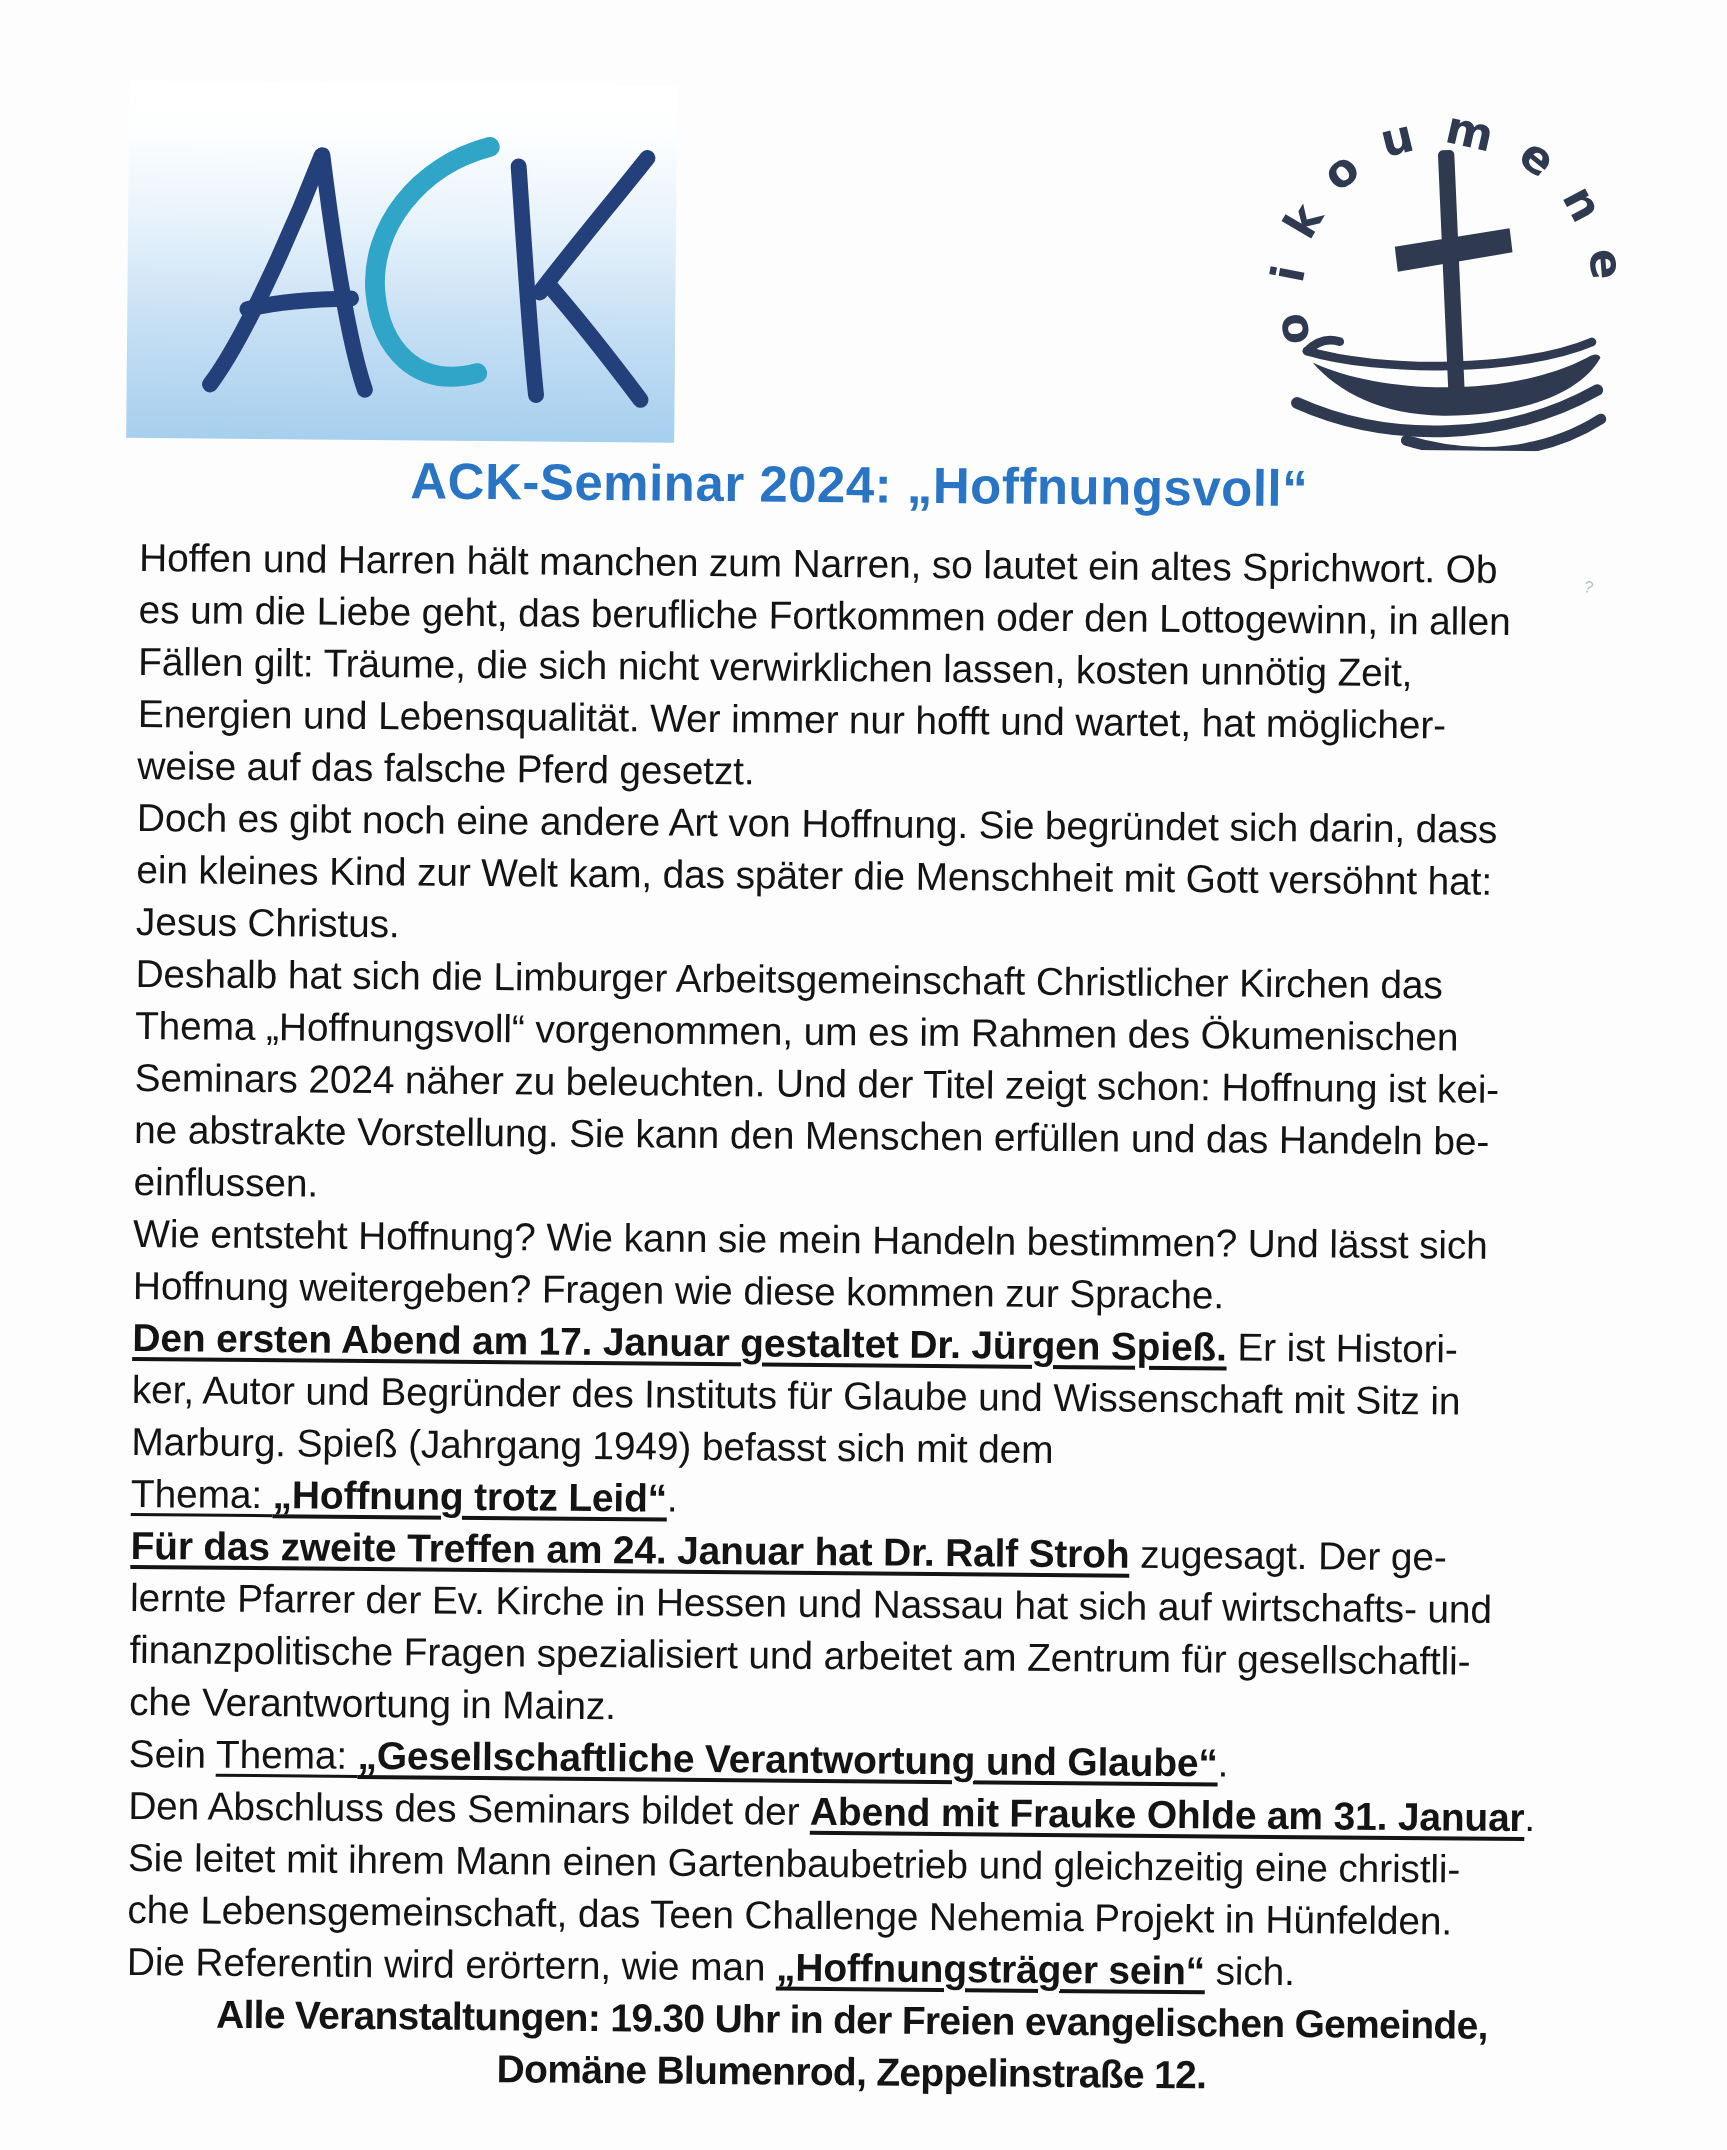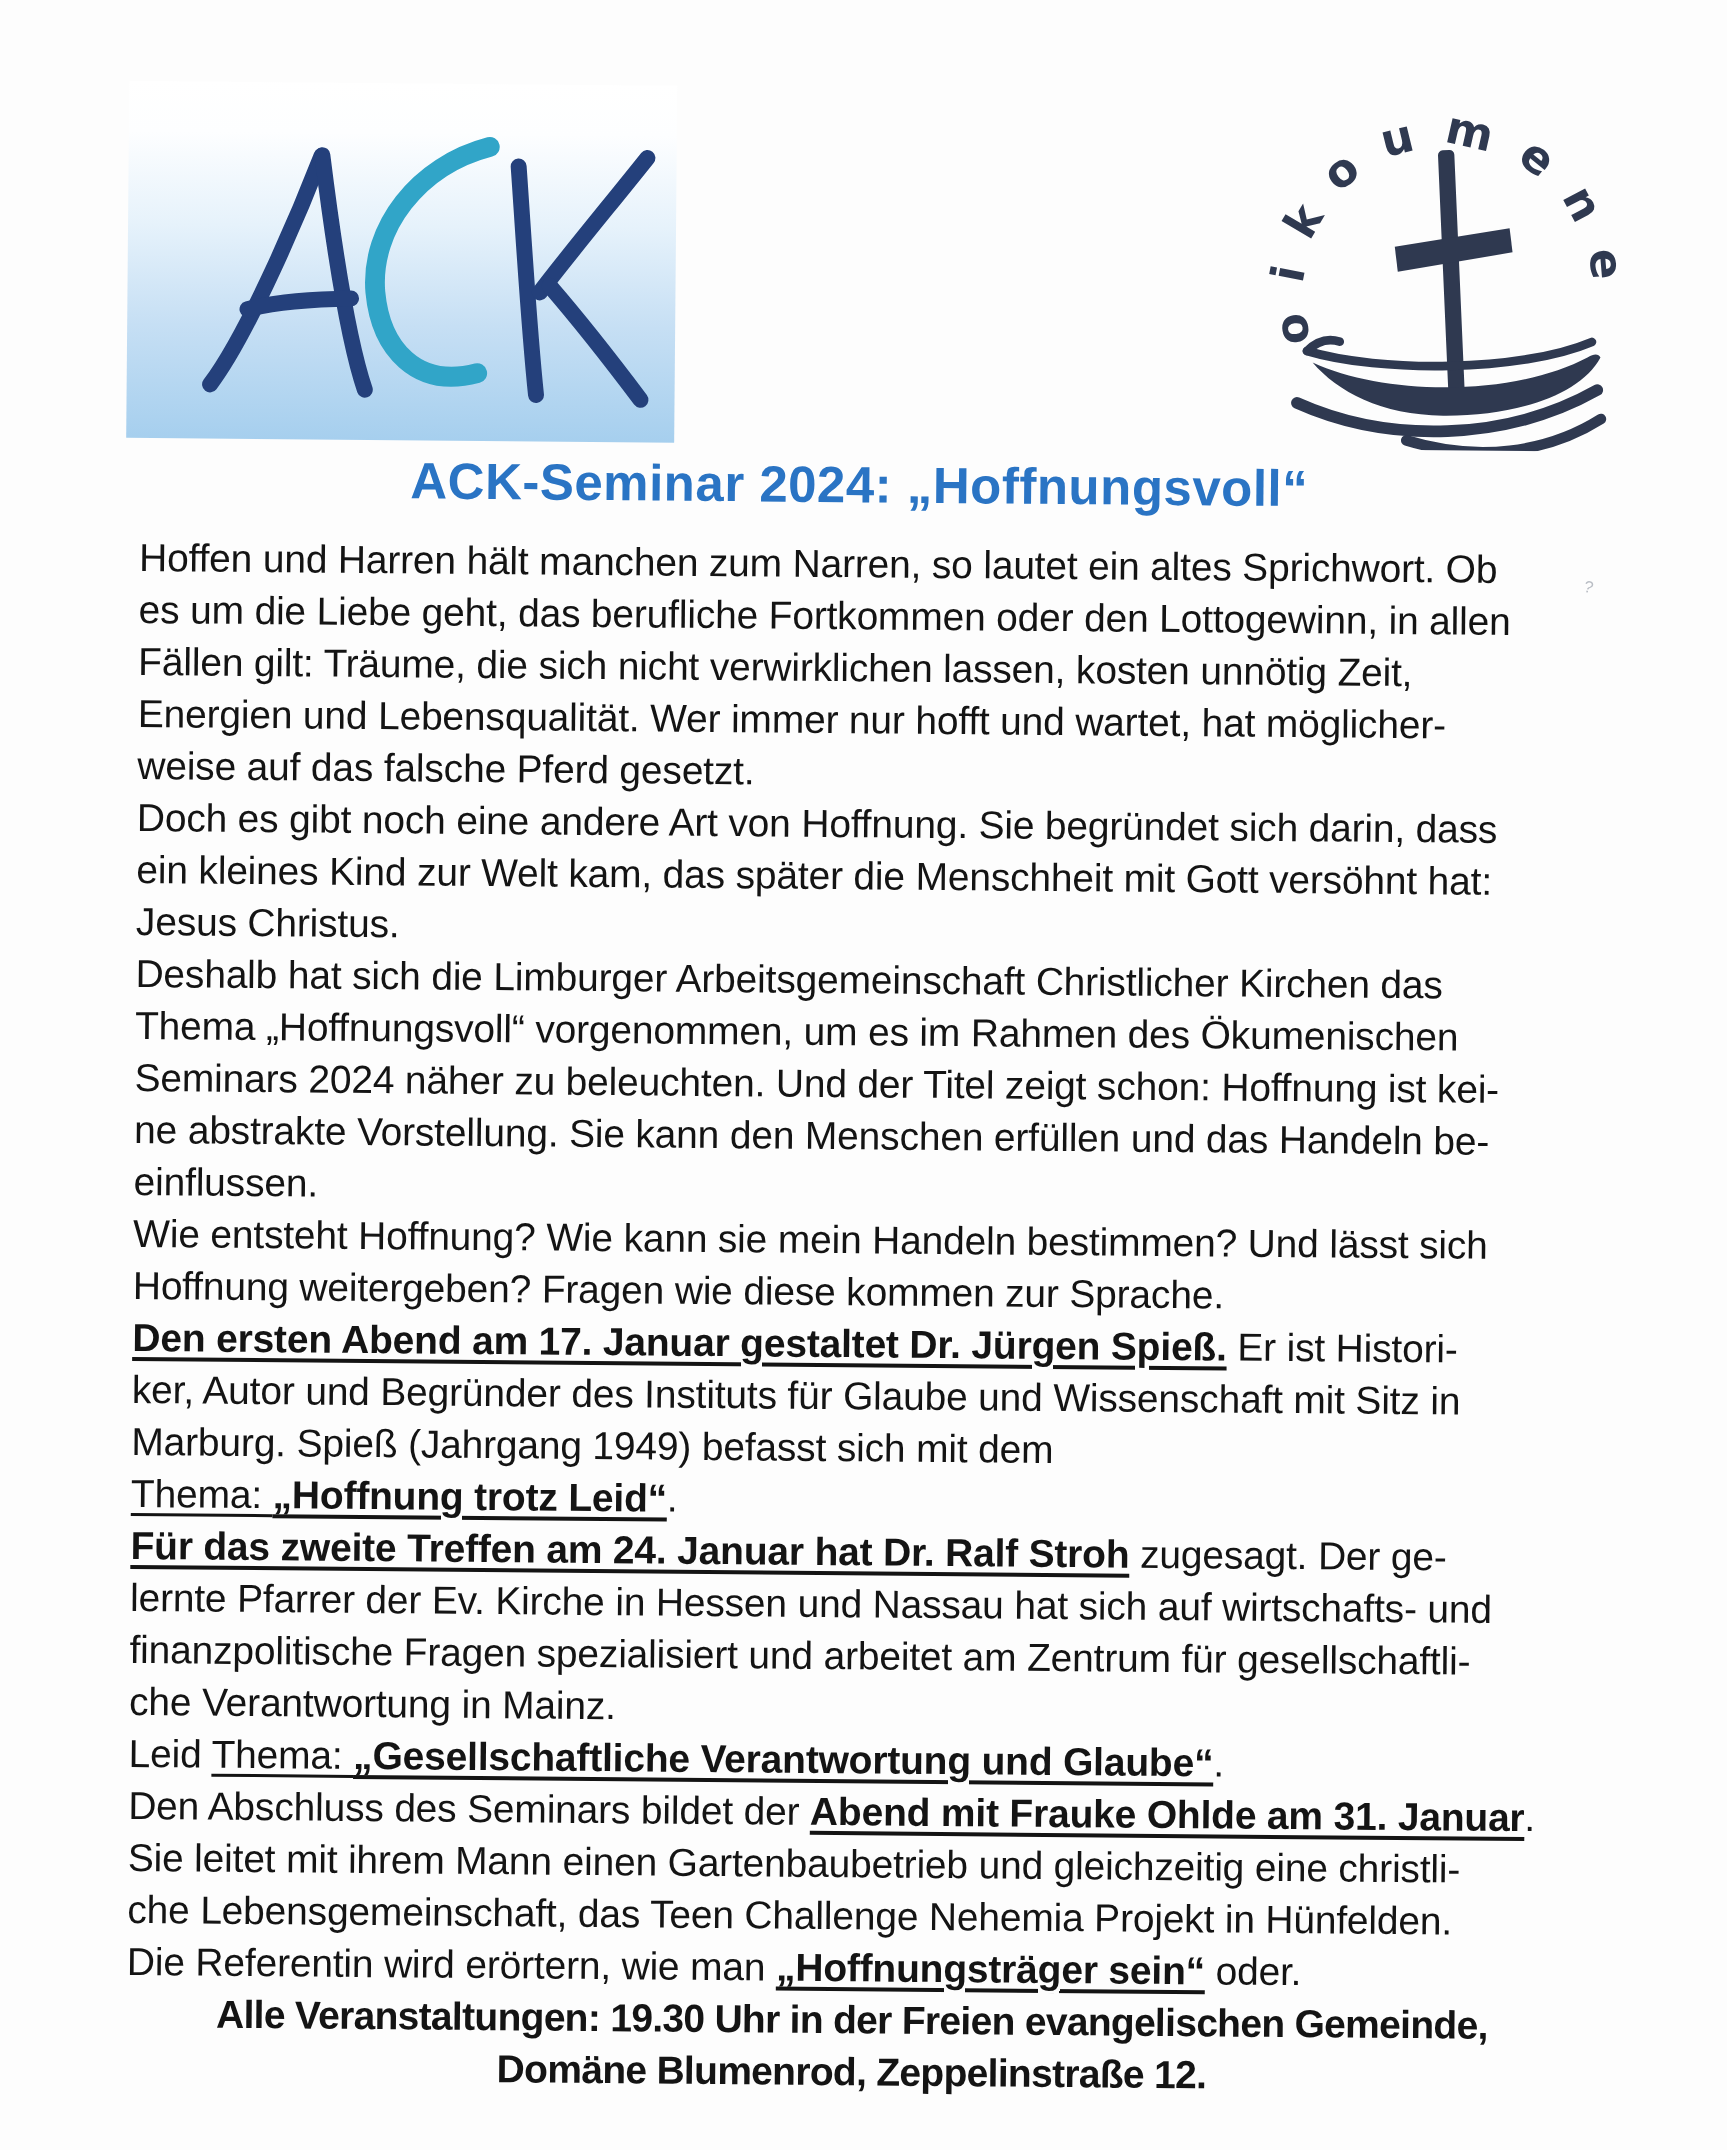--- a/index.html
+++ b/index.html
@@ -103,23 +103,23 @@
       <div class="line"><span class="r-n">Wie entsteht Hoffnung? Wie kann sie mein Handeln bestimmen? Und lässt sich</span></div>
       <div class="line"><span class="r-n">Hoffnung weitergeben? Fragen wie diese kommen zur Sprache.</span></div>
       <div class="line"><span class="r-bu">Den ersten Abend am 17. Januar gestaltet Dr. Jürgen Spieß.</span><span class="r-n"> Er ist Histori-</span></div>
       <div class="line"><span class="r-n">ker, Autor und Begründer des Instituts für Glaube und Wissenschaft mit Sitz in</span></div>
       <div class="line"><span class="r-n">Marburg. Spieß (Jahrgang 1949) befasst sich mit dem</span></div>
       <div class="line"><span class="r-u">Thema: </span><span class="r-bu">„Hoffnung trotz Leid“</span><span class="r-n">.</span></div>
       <div class="line"><span class="r-bu">Für das zweite Treffen am 24. Januar hat Dr. Ralf Stroh</span><span class="r-n"> zugesagt. Der ge-</span></div>
       <div class="line"><span class="r-n">lernte Pfarrer der Ev. Kirche in Hessen und Nassau hat sich auf wirtschafts- und</span></div>
       <div class="line"><span class="r-n">finanzpolitische Fragen spezialisiert und arbeitet am Zentrum für gesellschaftli-</span></div>
       <div class="line"><span class="r-n">che Verantwortung in Mainz.</span></div>
-      <div class="line"><span class="r-n">Leid </span><span class="r-u">Thema: </span><span class="r-bu">„Gesellschaftliche Verantwortung und Glaube“</span><span class="r-n">.</span></div>
+      <div class="line"><span class="r-n">Sein </span><span class="r-u">Thema: </span><span class="r-bu">„Gesellschaftliche Verantwortung und Glaube“</span><span class="r-n">.</span></div>
       <div class="line"><span class="r-n">Den Abschluss des Seminars bildet der </span><span class="r-bu">Abend mit Frauke Ohlde am 31. Januar</span><span class="r-n">.</span></div>
       <div class="line"><span class="r-n">Sie leitet mit ihrem Mann einen Gartenbaubetrieb und gleichzeitig eine christli-</span></div>
       <div class="line"><span class="r-n">che Lebensgemeinschaft, das Teen Challenge Nehemia Projekt in Hünfelden.</span></div>
-      <div class="line"><span class="r-n">Die Referentin wird erörtern, wie man </span><span class="r-bu">„Hoffnungsträger sein“</span><span class="r-n"> oder.</span></div>
+      <div class="line"><span class="r-n">Die Referentin wird erörtern, wie man </span><span class="r-bu">„Hoffnungsträger sein“</span><span class="r-n"> sich.</span></div>
       <div class="line center"><span class="r-b">Alle Veranstaltungen: 19.30 Uhr in der Freien evangelischen Gemeinde,</span></div>
       <div class="line center"><span class="r-b">Domäne Blumenrod, Zeppelinstraße 12.</span></div>
     </div>
 
 </div>
 
 
 </body></html>

